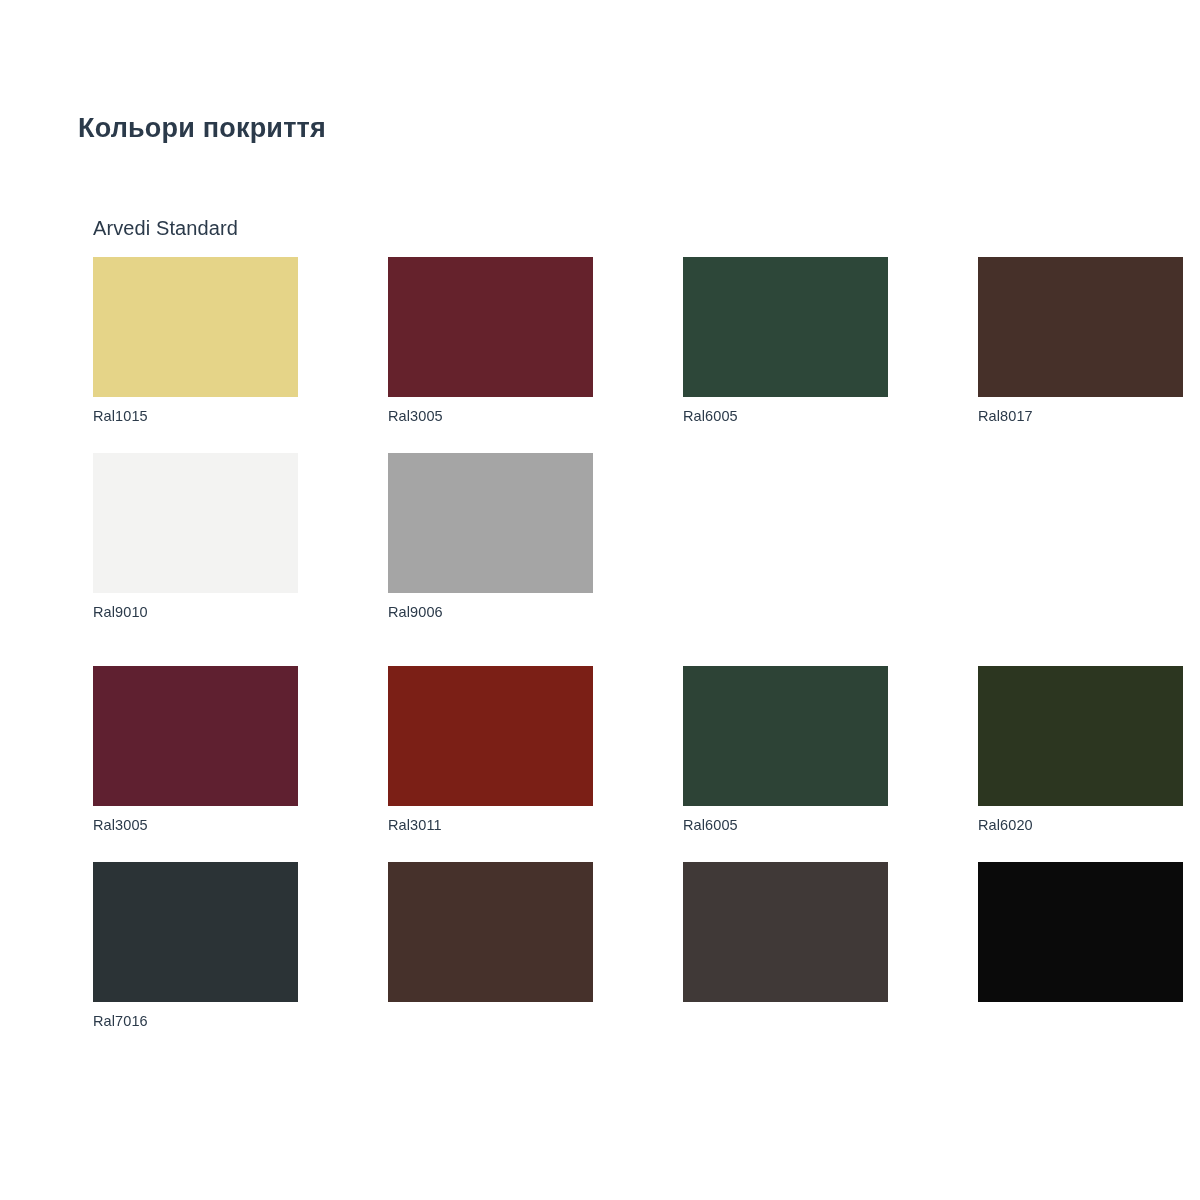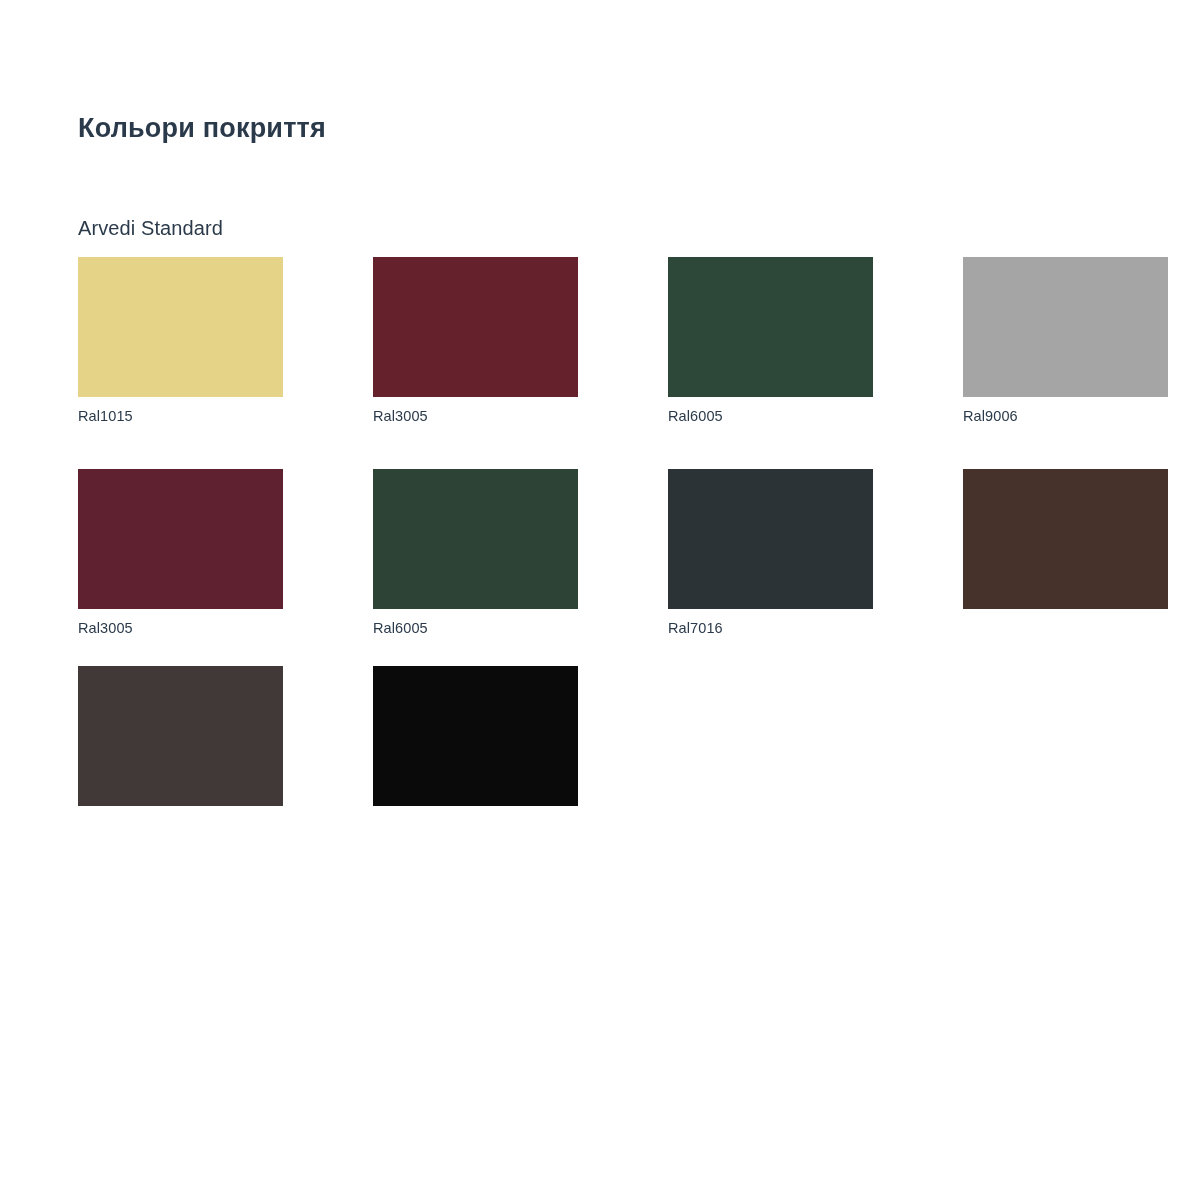--- a/index.html
+++ b/index.html
@@ -25,20 +25,21 @@
     font-size: 27px;
     font-weight: 700;
     color: #2b3a4a;
     letter-spacing: 0.2px;
     margin: 0;
     padding-top: 112px;
     line-height: 1.2;
   }
   .section {
     margin-top: 0;
+    margin-left: 15px;
   }
   .section-title {
     font-size: 20px;
     font-weight: 400;
     color: #2b3a4a;
     letter-spacing: 0.1px;
     line-height: 1.2;
   }
   .section-standard .section-title { padding-top: 55px; }
   .section-hypermat .section-title { padding-top: 26px; }
@@ -85,35 +86,51 @@
         </div>
         <div class="swatch-cell">
           <span class="swatch-chip" style="background: rgb(101, 34, 44);"></span>
           <span class="swatch-label">Ral3005</span>
         </div>
         <div class="swatch-cell">
           <span class="swatch-chip" style="background: rgb(45, 71, 57);"></span>
           <span class="swatch-label">Ral6005</span>
         </div>
         <div class="swatch-cell">
+          <span class="swatch-chip" style="background: rgb(70, 48, 41);"></span>
+          <span class="swatch-label">Ral8017</span>
+        </div>
+        <div class="swatch-cell">
+          <span class="swatch-chip" style="background: rgb(243, 243, 242);"></span>
+          <span class="swatch-label">Ral9010</span>
+        </div>
+        <div class="swatch-cell">
           <span class="swatch-chip" style="background: rgb(165, 165, 165);"></span>
           <span class="swatch-label">Ral9006</span>
         </div>
       </div>
   </div>
 
   <div class="section section-hypermat">
     <div class="swatch-grid">
         <div class="swatch-cell">
           <span class="swatch-chip" style="background: rgb(95, 32, 48);"></span>
           <span class="swatch-label">Ral3005</span>
         </div>
         <div class="swatch-cell">
+          <span class="swatch-chip" style="background: rgb(123, 31, 22);"></span>
+          <span class="swatch-label">Ral3011</span>
+        </div>
+        <div class="swatch-cell">
           <span class="swatch-chip" style="background: rgb(45, 67, 54);"></span>
           <span class="swatch-label">Ral6005</span>
+        </div>
+        <div class="swatch-cell">
+          <span class="swatch-chip" style="background: rgb(44, 54, 32);"></span>
+          <span class="swatch-label">Ral6020</span>
         </div>
         <div class="swatch-cell">
           <span class="swatch-chip" style="background: rgb(43, 51, 54);"></span>
           <span class="swatch-label">Ral7016</span>
         </div>
         <div class="swatch-cell">
           <span class="swatch-chip" style="background: rgb(70, 49, 43);"></span>
         </div>
         <div class="swatch-cell">
           <span class="swatch-chip" style="background: rgb(64, 57, 55);"></span>

